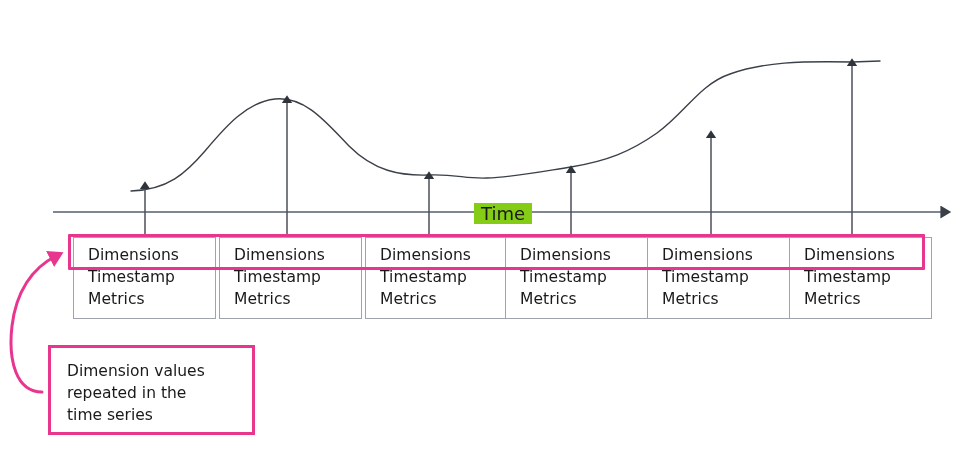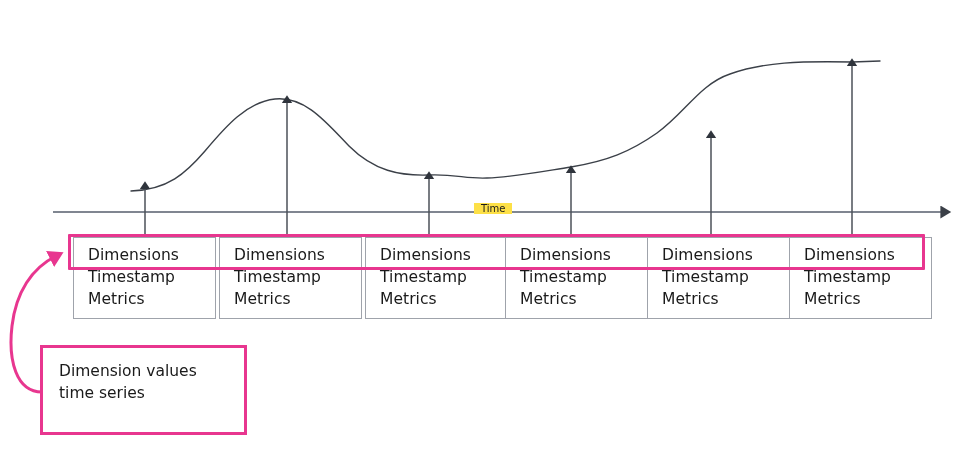--- a/index.html
+++ b/index.html
@@ -50,33 +50,34 @@
     background: transparent;
     border-radius: 1px;
   }
   
   .callout {
     position: absolute;
     box-sizing: border-box;
     border: 3px solid #e8368f;
     background: #ffffff;
     padding: 12px 14px 12px 16px;
+    margin-left: 8px;
   }
   .callout-line {
     font-size: 15.5px;
     line-height: 22px;
     color: #1a1a1a;
     white-space: nowrap;
   }
   
   .axis-label {
     position: absolute;
-    font-size: 10px;
+    font-size: 18px;
     color: #1a1a1a;
-    background: #fde047;
+    background: #84cc16;
     padding: 0 7px;
     white-space: nowrap;
     text-align: center;
   }
 </style>
 </head>
 <body>
 
 <div id="stage">
 
@@ -162,16 +163,17 @@
   <div class="axis-label" style="left:474px; top:203px;">Time</div>
 
   <svg class="vec" viewBox="0 0 964 450" width="964" height="450" aria-hidden="true">
     <path d="M42,392
              C 16,392 8,360 12,326
              C 16,292 32,268 56,256" fill="none" stroke="#e8368f" stroke-width="3" stroke-linecap="round" marker-end="url(#tipPink)"></path>
   </svg>
 
   <div class="callout" style="left:40px; top:345px; width:207px; height:90px;">
     <div class="callout-line">Dimension values</div>
+    <div class="callout-line">repeated in the</div>
     <div class="callout-line">time series</div>
   </div>
 
 </div>
 
 </body></html>

